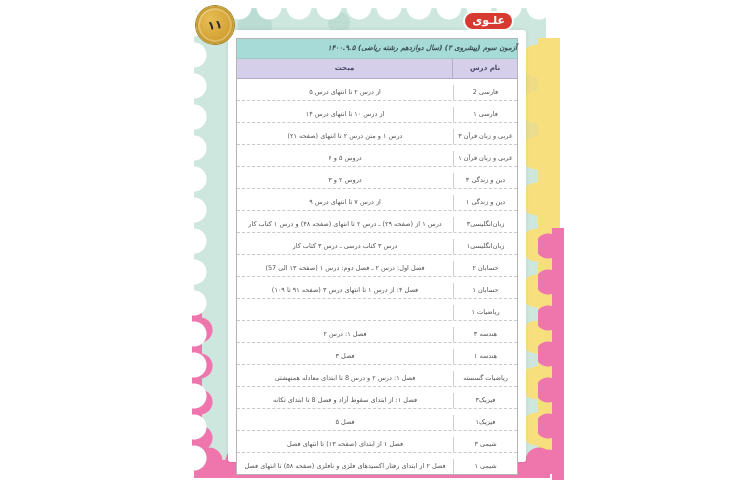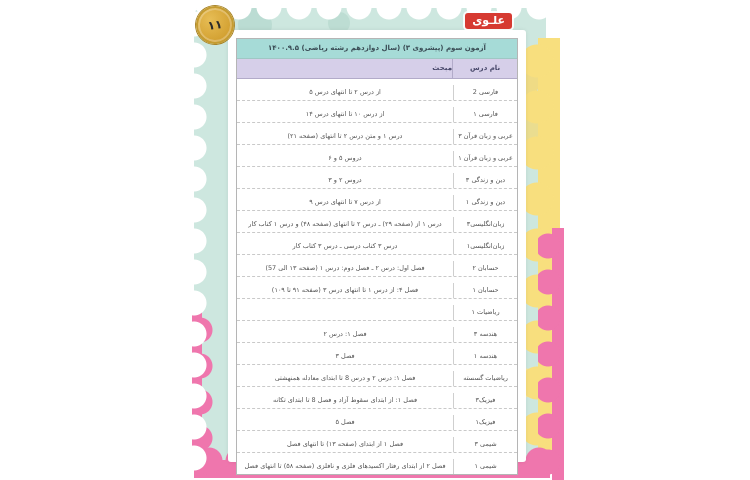--- a/index.html
+++ b/index.html
@@ -59,38 +59,38 @@
     background-size:30px 30px,100% 18px;
     background-position:0 0,0 100%;
     background-repeat:repeat-x,no-repeat;}
 
   
   .page{position:absolute;left:42px;top:30px;width:298px;height:432px;
     background:#ffffff;border-radius:3px;box-shadow:0 0 4px rgba(0,0,0,0.08);}
   .table{position:absolute;left:8px;top:8px;right:8px;
     border:1px solid #b5b5b5;background:#fff;direction:rtl;}
   .t-title{height:19px;line-height:19px;background:var(--title_bar,#a6dbd7);
-    color:#3a4c55;font-size:7px;font-weight:bold;text-align:center;
-    border-bottom:1px solid #9fc7c4;}
+    color:#3a4c55;font-size:7px;font-weight:bold;
+    border-bottom:1px solid #9fc7c4;font-style:italic;}
   .t-head{display:flex;direction:rtl;height:19px;background:var(--header_bar,#d6cfe9);
     color:#474769;font-size:7px;font-weight:bold;border-bottom:1px solid #b2abc9;}
   .t-head .hname{width:64px;line-height:19px;text-align:center;border-left:1px solid #b2abc9;}
-  .t-head .htopic{flex:1;line-height:19px;text-align:right;}
+  .t-head .htopic{flex:1;line-height:19px;text-align:center;}
   .trow{display:flex;direction:rtl;min-height:21px;align-items:stretch;background:#fff;}
   .trow + .trow{border-top:1px dashed #c9c9c9;}
   .cell{display:flex;align-items:center;justify-content:center;
     font-size:6.5px;color:#565656;line-height:1.25;text-align:center;padding:1px 3px;box-sizing:border-box;margin-top:6px;}
   .cell.name{width:64px;border-left:1px solid #cfcfcf;flex:none;}
   .cell.topic{flex:1;}
   .watermark{position:absolute;top:22px;left:14px;font-size:8px;color:#8fa3ad;opacity:.45;
     direction:rtl;letter-spacing:1px;}
 
   
   .logo{position:absolute;right:50px;top:13px;background:var(--logo_red,#d63a31);
-    color:#fff;font-size:11px;font-weight:bold;padding:1px 7px 2px;border-radius:3px;
+    color:#fff;font-size:11px;font-weight:bold;padding:1px 7px 2px;border-radius:8px;
     direction:rtl;box-shadow:0 0 0 2px rgba(255,255,255,.85);}
 
   
   .badge{position:absolute;left:10px;top:6px;width:34px;height:34px;border-radius:50%;
     background:radial-gradient(circle at 38% 32%,#e7bd55,var(--badge_gold,#d3a132) 70%);
     border:2px solid #c59c31;box-shadow:0 0 0 1px #a9852a, inset 0 0 0 2px rgba(255,255,255,.25);
     display:flex;align-items:center;justify-content:center;
     color:#2b2b2b;font-size:12px;font-weight:bold;transform:rotate(-8deg);}
 </style>
 </head>

